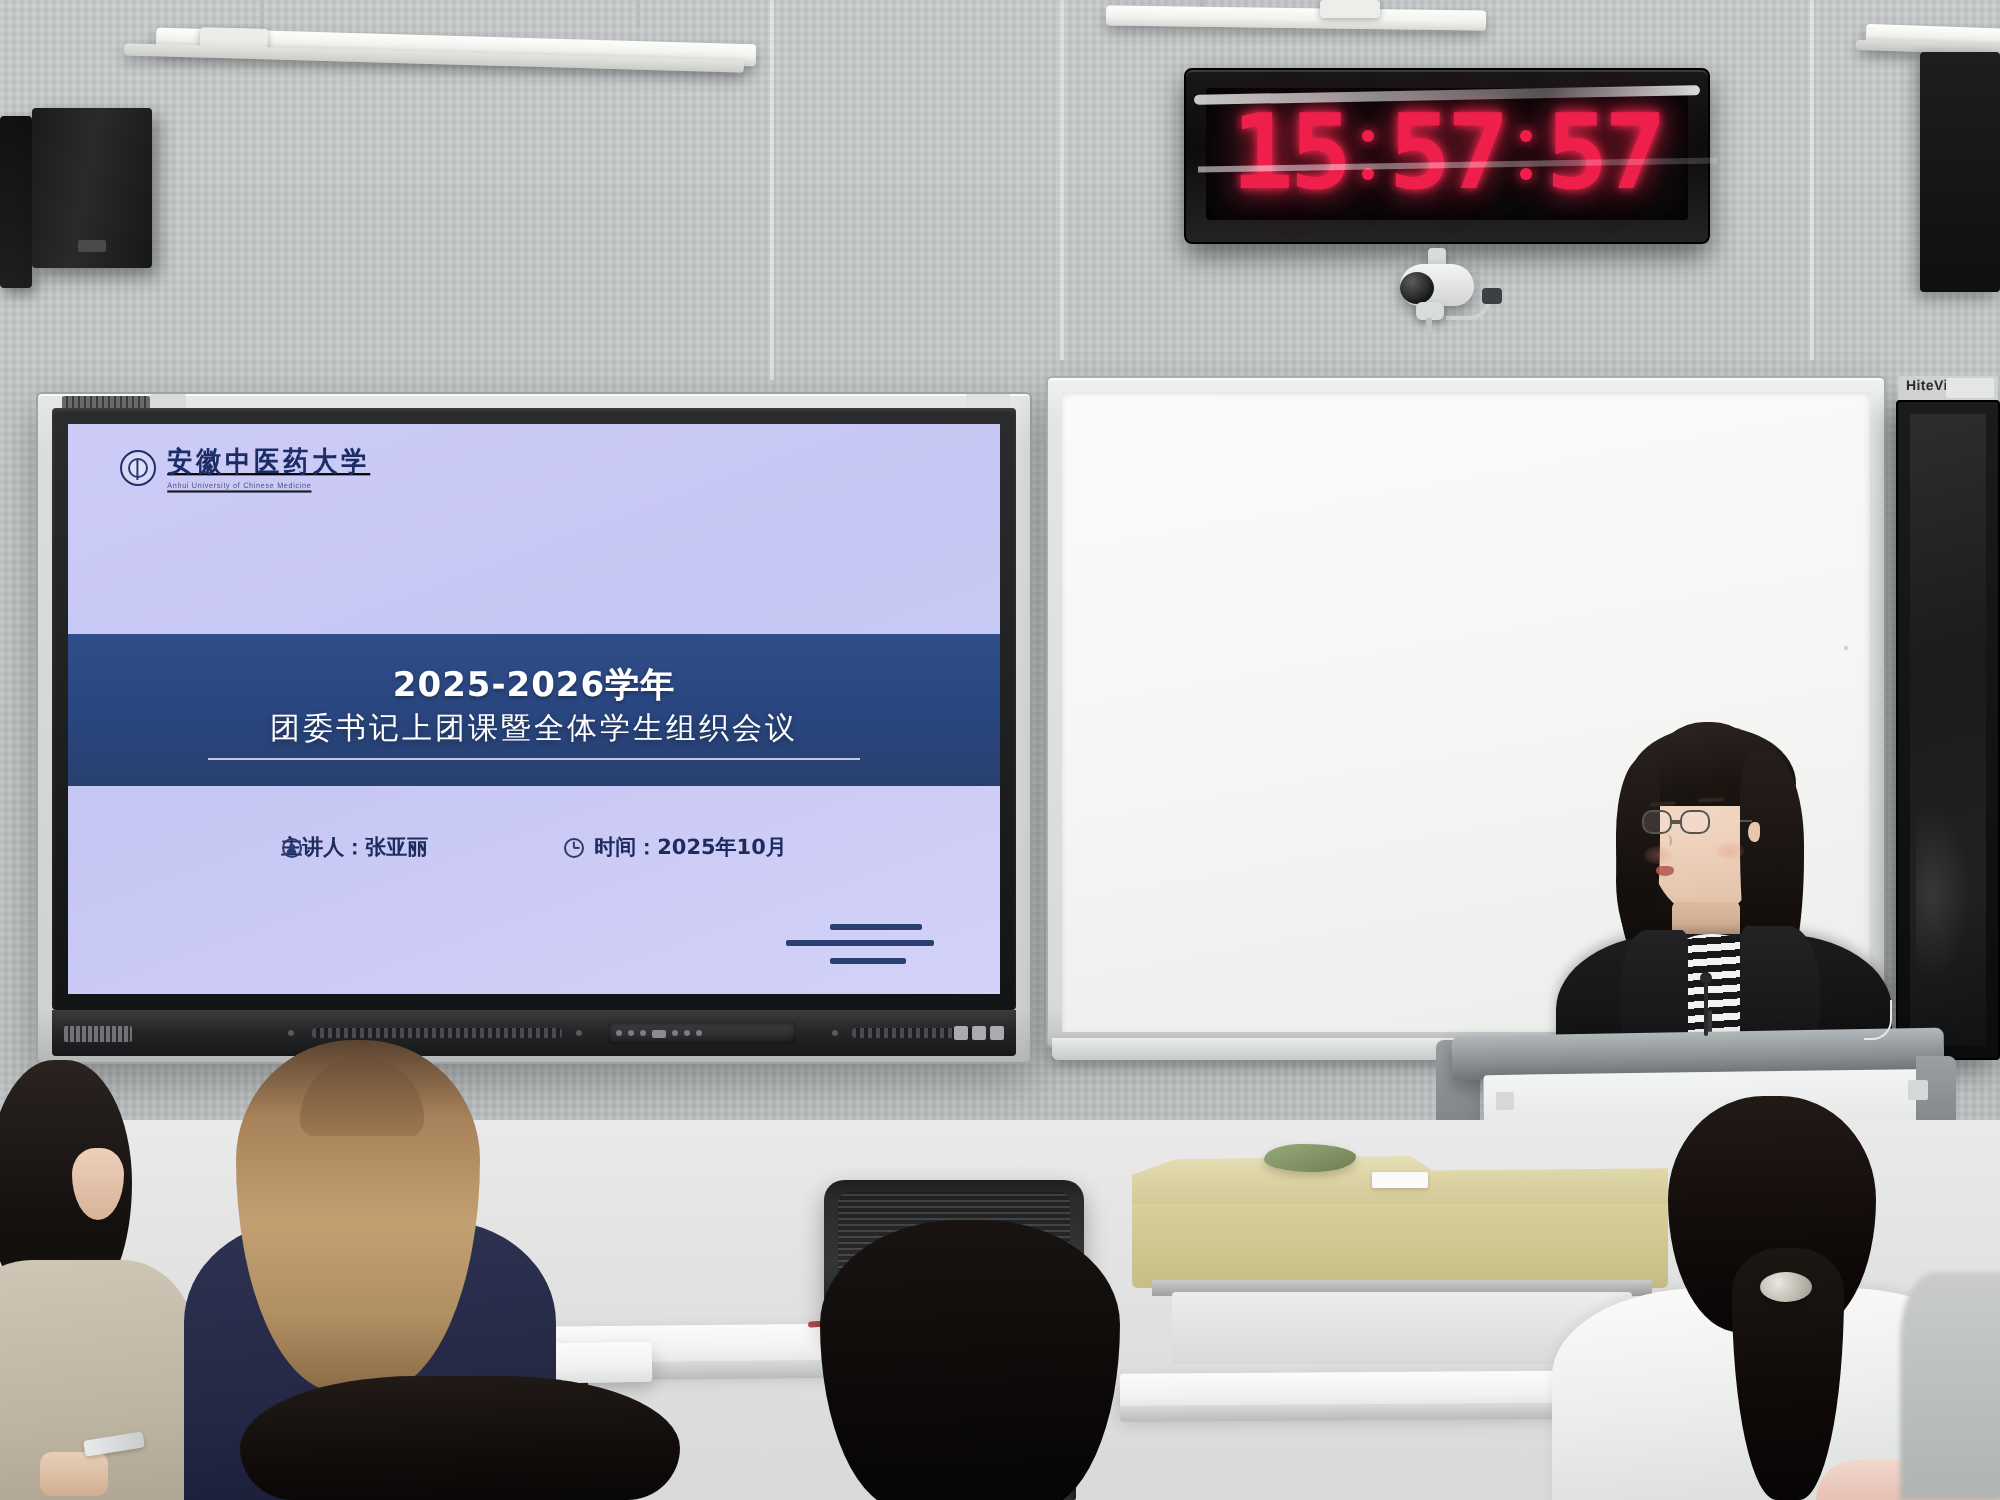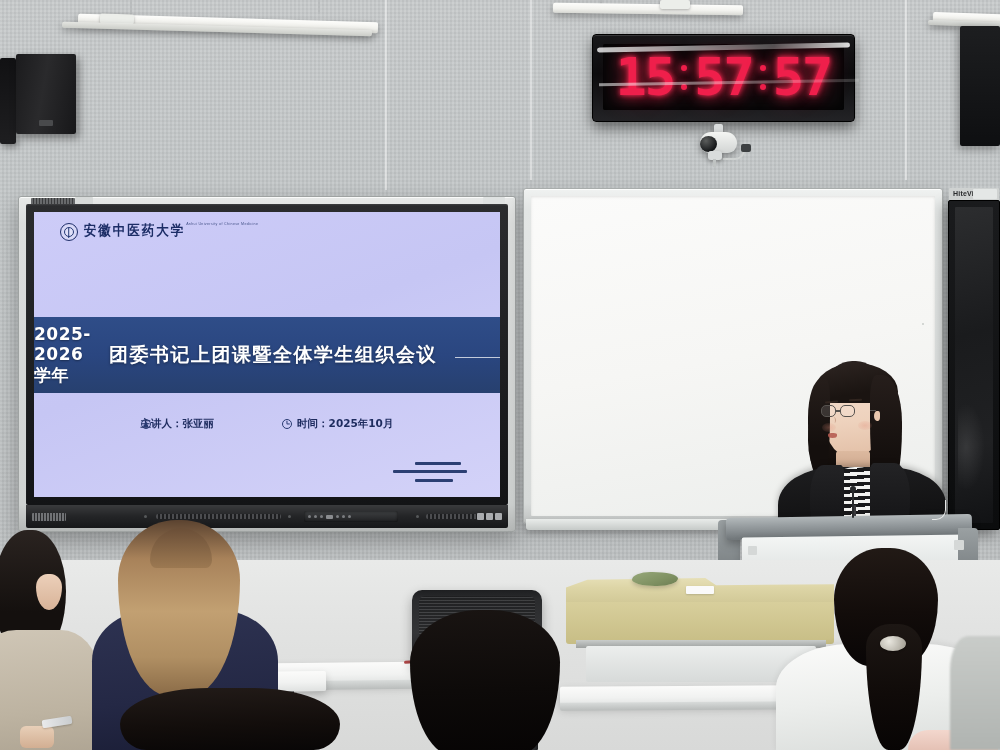--- a/index.html
+++ b/index.html
@@ -123,44 +123,44 @@
     background: radial-gradient(circle at 50% 50%, #e6e6fb, #cdcdf3);
   }
   .logo-seal::after {
     content:""; position:absolute; inset:3px; border-radius:50%;
     border:1.4px solid #263a76;
   }
   .logo-seal::before {
     content:""; position:absolute; left:50%; top:4px; width:1.6px; height:10px;
     background:#263a76; transform:translateX(-50%);
   }
-  .logo-text-wrap { display:flex; gap:1px; }
+  .logo-text-wrap { display:flex; flex-direction:column; gap:1px;text-decoration:underline; }
   .logo-cn {
     font-family: "DejaVu Serif", serif; font-weight:700; font-size:12.5px;
     color:#1c2d66; letter-spacing:2px; white-space:nowrap;
     transform: scaleY(1.12); transform-origin: left center;
     filter: blur(0.25px);
   }
   .logo-en {
     font-size:3.6px; color:#2b3b72; letter-spacing:0.35px; white-space:nowrap;
     transform: scaleY(1.1); transform-origin:left center; opacity:.85;
   }
   .slide-band {
     position:absolute; left:0; right:0; top:37%; height:26.5%;
     background: linear-gradient(180deg,#2f4d88 0%, #2a4680 50%, #27406f 100%);
-    display:flex; align-items:center; justify-content:center;
-    gap:18px;
+    display:flex; flex-direction:column; align-items:center; justify-content:center;
+    gap:1px;
   }
   .band-sub {
     color:#fff; font-weight:700; font-size:17px; letter-spacing:0.5px;
     text-shadow: 0 1px 2px rgba(0,0,0,0.35);
     font-family:"DejaVu Sans", sans-serif;
   }
   .band-main {
-    color:#fff; font-weight:700; font-size:19px; letter-spacing:1.5px;
+    color:#fff; font-weight:400; font-size:15px; letter-spacing:1.5px;
     text-shadow: 0 1px 3px rgba(0,0,0,0.4);
     font-family:"DejaVu Sans", sans-serif; white-space:nowrap;
   }
   .band-rule { width:70%; height:1.2px; background:rgba(255,255,255,0.72); margin-top:4px; }
   .slide-meta {
     position:absolute; left:0; right:0; top:72%;
     display:flex; justify-content:center; gap:68px; align-items:center;
   }
   .meta-item { display:flex; align-items:center; gap:5px; }
   .meta-ic {

